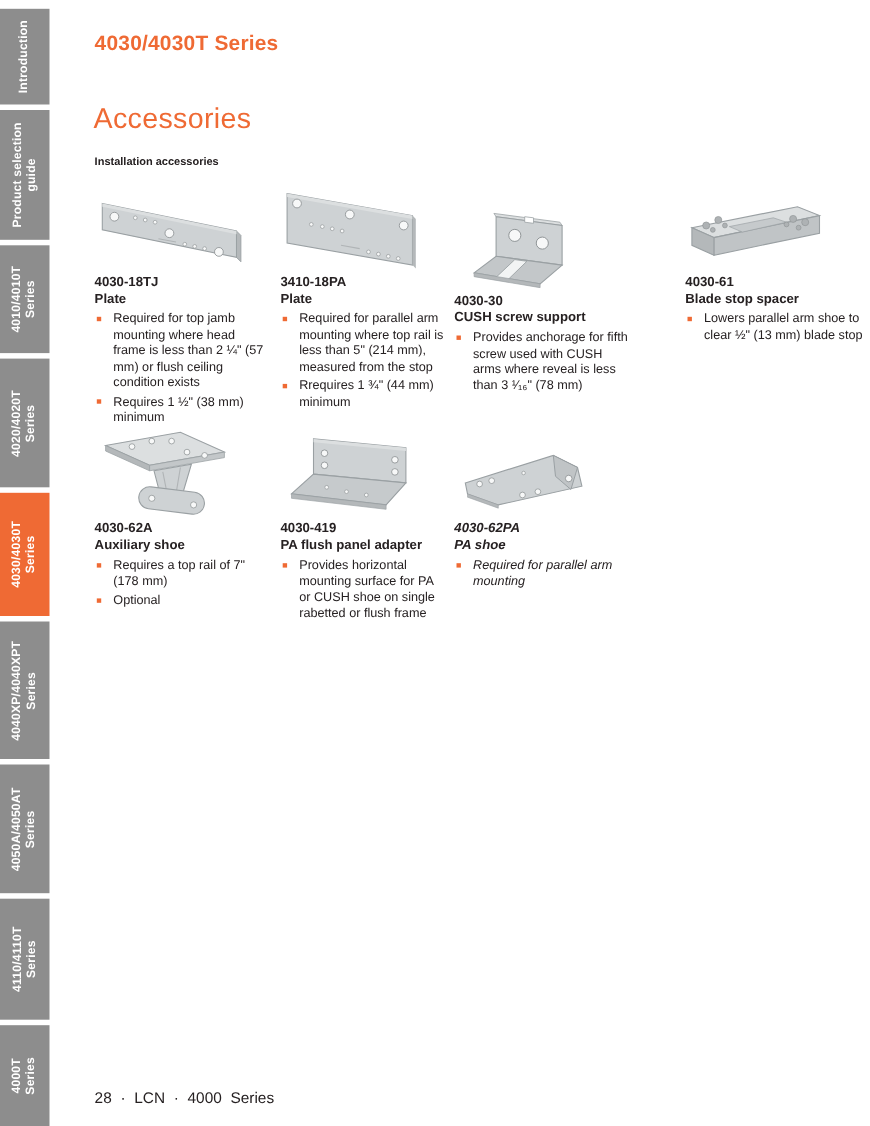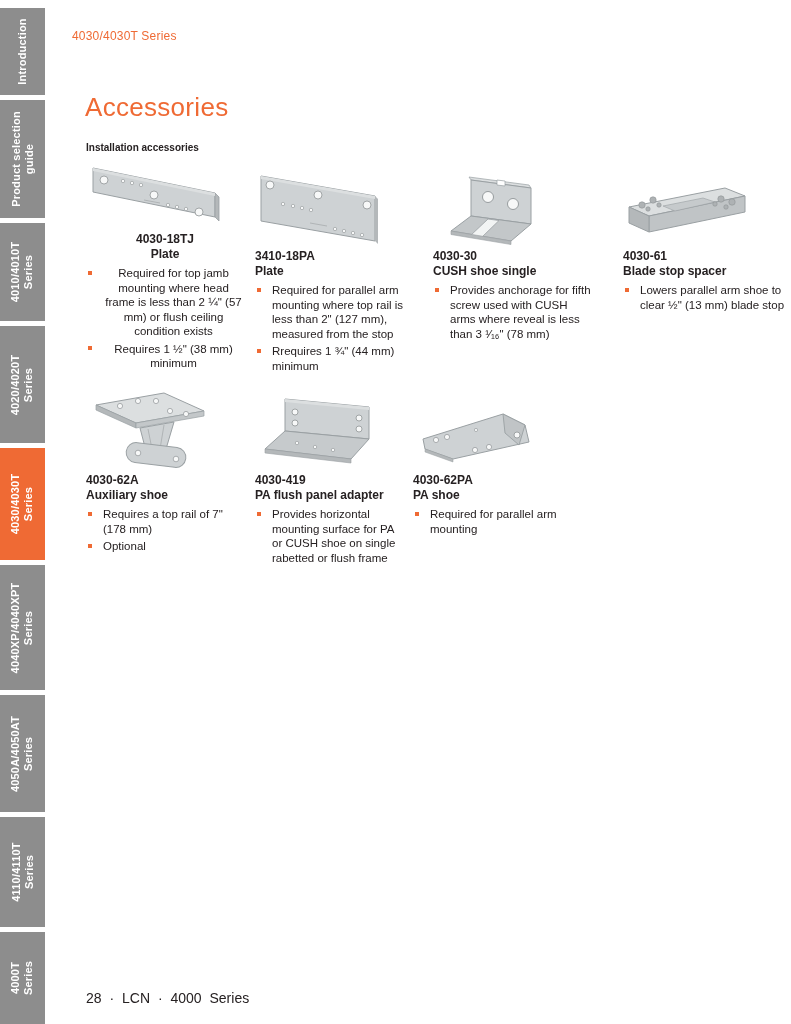--- a/index.html
+++ b/index.html
@@ -22,40 +22,40 @@
     position:absolute;left:0;width:45px;background:var(--tab-gray);
     display:flex;align-items:center;justify-content:center;cursor:pointer;
   }
   .tab.active{background:var(--accent-orange);}
   .tab-label{
     transform:rotate(-90deg);text-align:center;color:#ffffff;
     font-weight:bold;font-size:11px;line-height:13px;white-space:nowrap;letter-spacing:.2px;
   }
   .tab-line:empty{display:none;}
   
-  .series-label{position:absolute;left:72px;top:29px;font-size:12px;font-weight:normal;color:var(--accent-orange);letter-spacing:.2px;}
+  .series-label{position:absolute;left:86px;top:29px;font-size:19px;font-weight:bold;color:var(--accent-orange);letter-spacing:.2px;}
   .page-title{position:absolute;left:85px;top:92px;font-size:26px;font-weight:400;color:var(--accent-orange);letter-spacing:.3px;}
   .section-title{position:absolute;left:86px;top:142px;font-size:10px;font-weight:bold;color:var(--text-dark);}
   
   .card{position:absolute;}
   .card .img{display:flex;align-items:flex-end;}
   .row1 .img{height:82px;}
   .row2 .img{height:86px;}
   .model,.pname{font-size:12px;font-weight:bold;line-height:15px;color:var(--text-dark);}
   .model{margin-top:4px;}
   .bullets{list-style:none;margin:4px 0 0 0;padding:0;font-size:11.5px;line-height:14.5px;color:var(--text-dark);}
   .bullets li{position:relative;padding-left:17px;margin-bottom:3px;}
   .bullets .sq{position:absolute;left:2px;top:4.5px;width:4px;height:4px;background:var(--accent-orange);}
-  .c0{left:86px;top:146px;width:158px;text-align:center;}
+  .c0{left:86px;top:163px;width:158px;}
   .c1{left:255px;top:163px;width:152px;}
-  .c2{left:413px;top:163px;width:160px;margin-left:20px;}
+  .c2{left:413px;top:180px;width:160px;}
   .c3{left:583px;top:163px;width:172px;margin-left:40px;}
   .c4{left:86px;top:383px;width:158px;}
   .c5{left:255px;top:383px;width:152px;}
-  .c6{left:413px;top:383px;width:160px;}
+  .c6{left:413px;top:383px;width:160px;font-style:italic;}
   
   .footer{position:absolute;left:86px;top:990px;font-size:14px;color:var(--text-dark);word-spacing:4px;}
 </style>
 </head>
 <body>
 
 <div class="page">
 
   <nav>
     <div class="tab" style="top:8px;height:87px;">
@@ -160,40 +160,40 @@
         <circle cx="80" cy="64" r="1.7" fill="#f7f8f8" stroke="#8f9496" stroke-width="0.6"></circle>
         <circle cx="89" cy="66" r="1.7" fill="#f7f8f8" stroke="#8f9496" stroke-width="0.6"></circle>
         <circle cx="98" cy="68" r="1.7" fill="#f7f8f8" stroke="#8f9496" stroke-width="0.6"></circle>
         <circle cx="107" cy="70" r="1.7" fill="#f7f8f8" stroke="#8f9496" stroke-width="0.6"></circle>
         <line x1="55" y1="58" x2="72" y2="61" stroke="#b0b4b6" stroke-width="1"></line>
       </svg>
     </div>
     <div class="model">3410-18PA</div>
     <div class="pname">Plate</div>
     <ul class="bullets">
-      <li><span class="sq"></span><span>Required for parallel arm mounting where top rail is less than 2" (127 mm), measured from the stop</span></li>
+      <li><span class="sq"></span><span>Required for parallel arm mounting where top rail is less than 5" (214 mm), measured from the stop</span></li>
       <li><span class="sq"></span><span>Rrequires 1 ¾" (44 mm) minimum</span></li>
     </ul>
   </div>
 
   <div class="card row1 c2">
     <div class="img">
       <svg width="120" height="78" viewBox="0 0 120 78">
         <polygon points="36,10 96,18 98,21 38,13" fill="var(--metal-light)" stroke="var(--metal-stroke)" stroke-width="0.7"></polygon>
         <polygon points="38,13 98,21 98,57 38,49" fill="var(--metal)" stroke="var(--metal-stroke)" stroke-width="1"></polygon>
         <polygon points="64,13 72,14 72,19 64,18" fill="#ffffff" stroke="var(--metal-stroke)" stroke-width="0.7"></polygon>
         <circle cx="55" cy="30" r="5.5" fill="#f7f8f8" stroke="#8f9496" stroke-width="0.9"></circle>
         <circle cx="80" cy="37" r="5.5" fill="#f7f8f8" stroke="#8f9496" stroke-width="0.9"></circle>
         <polygon points="38,49 98,57 78,74 18,64" fill="#c3c7c9" stroke="var(--metal-stroke)" stroke-width="1"></polygon>
         <polygon points="55,52 66,53.5 48,71 37,69" fill="#f2f4f4" stroke="var(--metal-stroke)" stroke-width="0.8"></polygon>
         <polygon points="18,64 78,74 78,77.5 18,67.5" fill="var(--metal-dark)" stroke="var(--metal-stroke)" stroke-width="0.6"></polygon>
       </svg>
     </div>
     <div class="model">4030-30</div>
-    <div class="pname">CUSH shoe single</div>
+    <div class="pname">CUSH screw support</div>
     <ul class="bullets">
       <li><span class="sq"></span><span>Provides anchorage for fifth screw used with CUSH arms where reveal is less than 3 ¹⁄₁₆" (78 mm)</span></li>
     </ul>
   </div>
 
   <div class="card row1 c3">
     <div class="img">
       <svg width="135" height="64" viewBox="0 0 135 64">
         <polygon points="6,26 102,7 122,15 26,35" fill="var(--metal-light)" stroke="var(--metal-stroke)" stroke-width="1"></polygon>
         <polygon points="26,35 122,15 122,31 26,51" fill="#c0c4c6" stroke="var(--metal-stroke)" stroke-width="1"></polygon>

